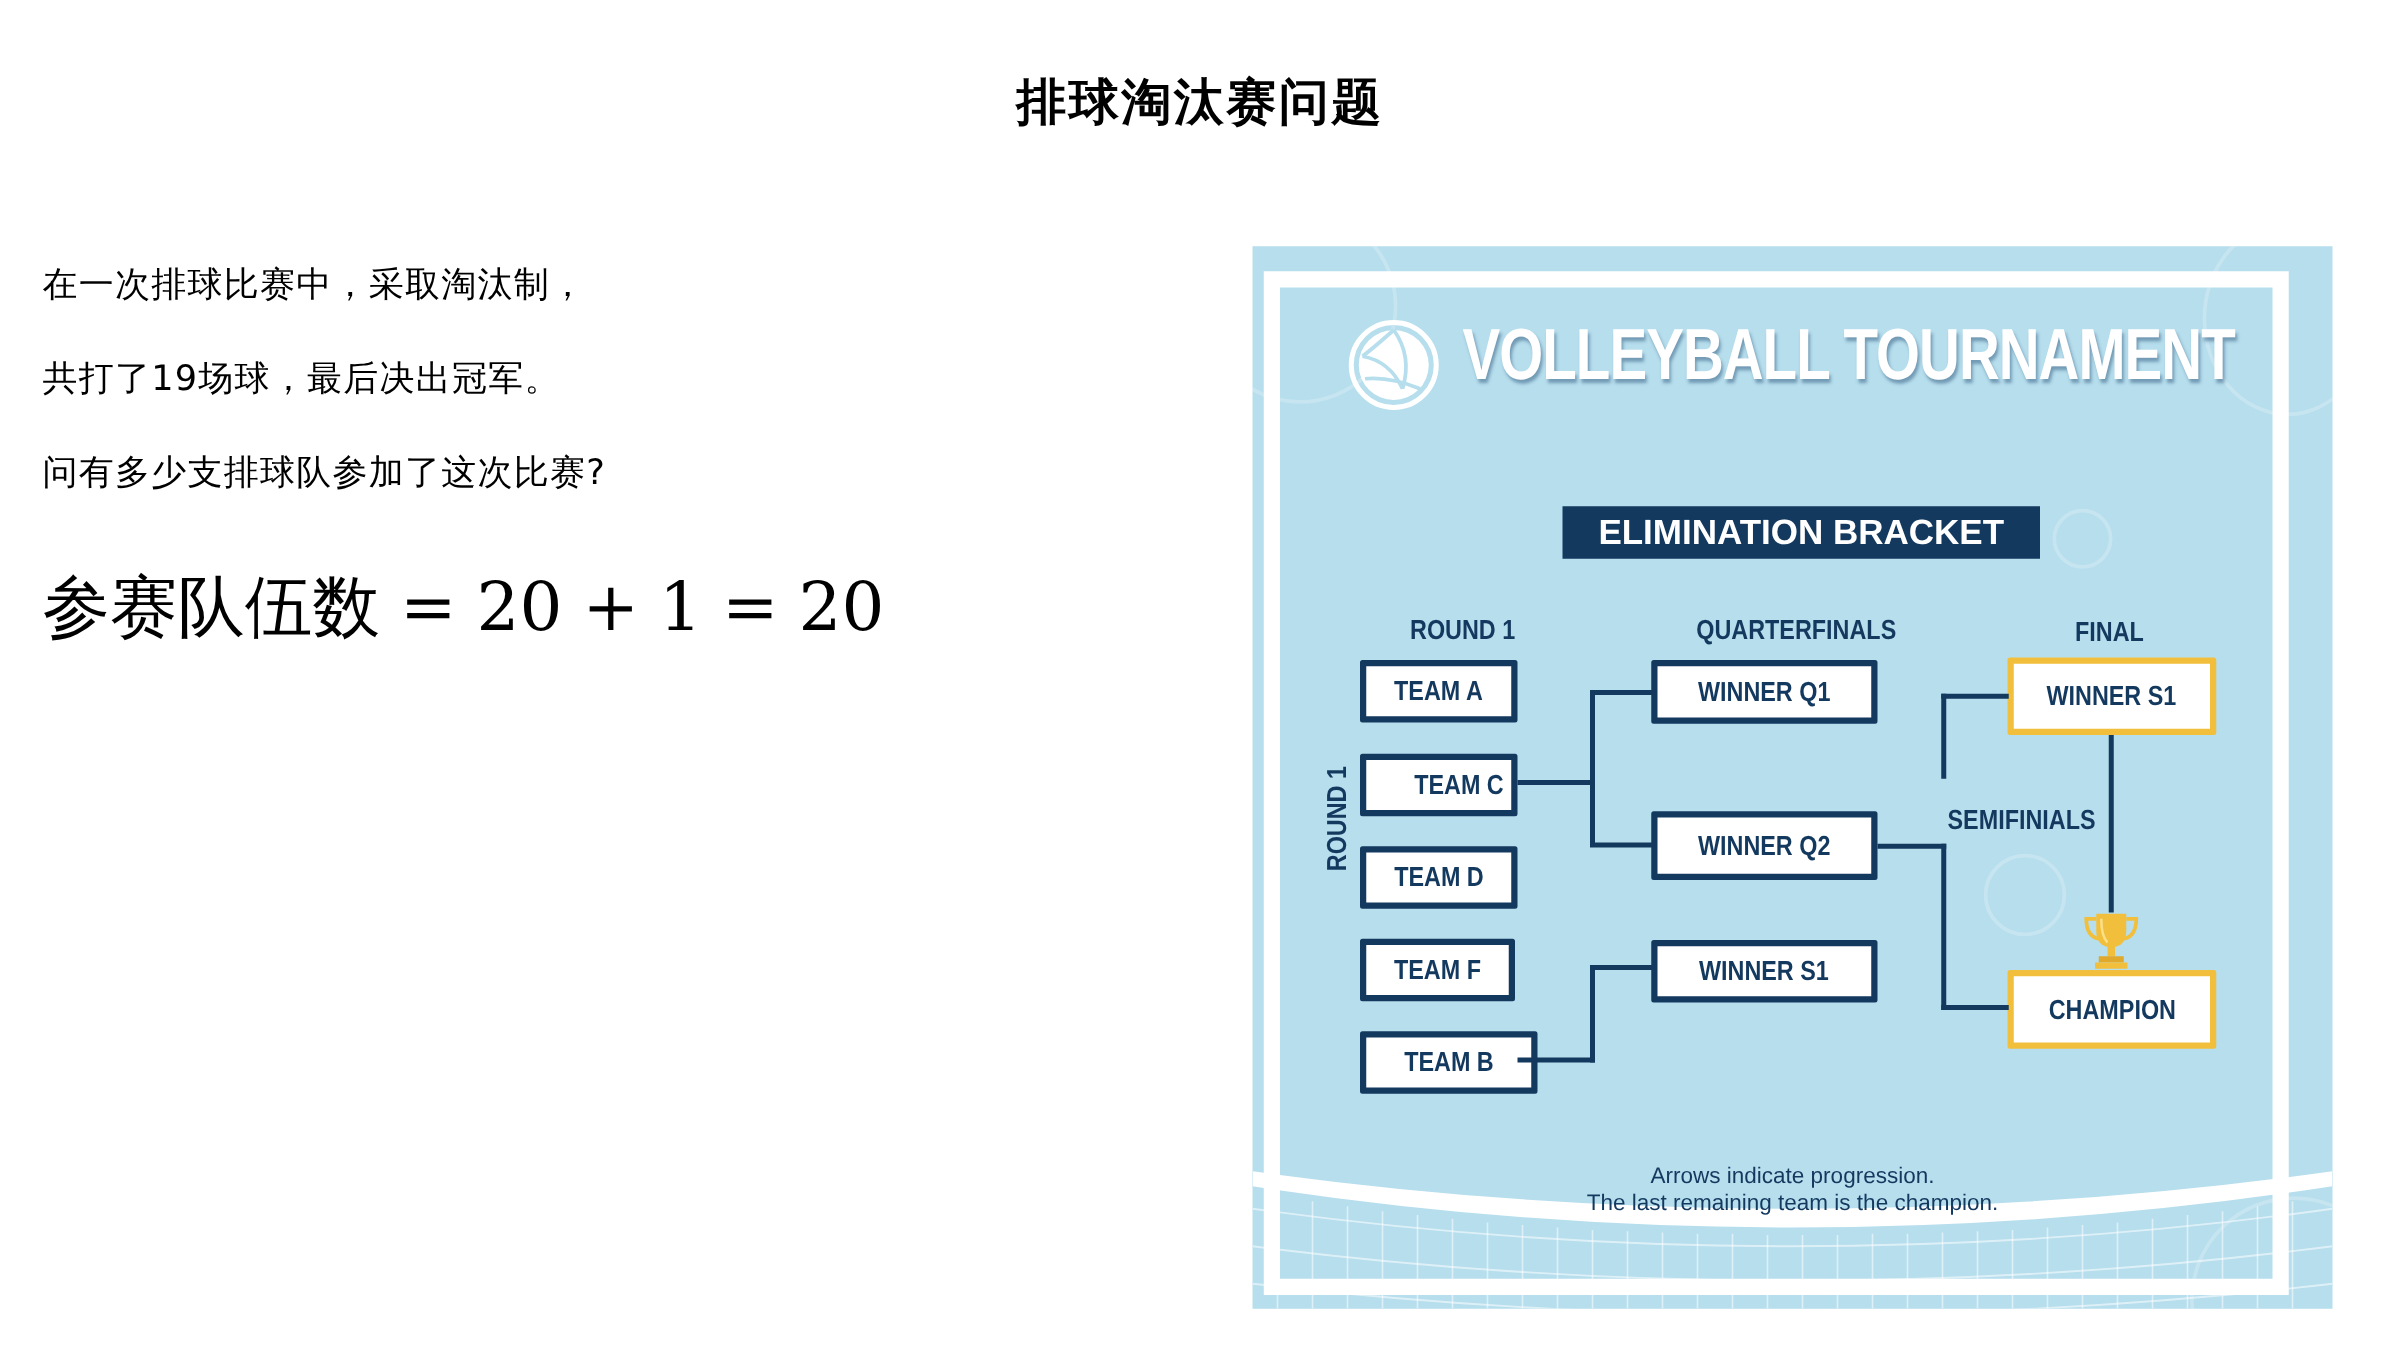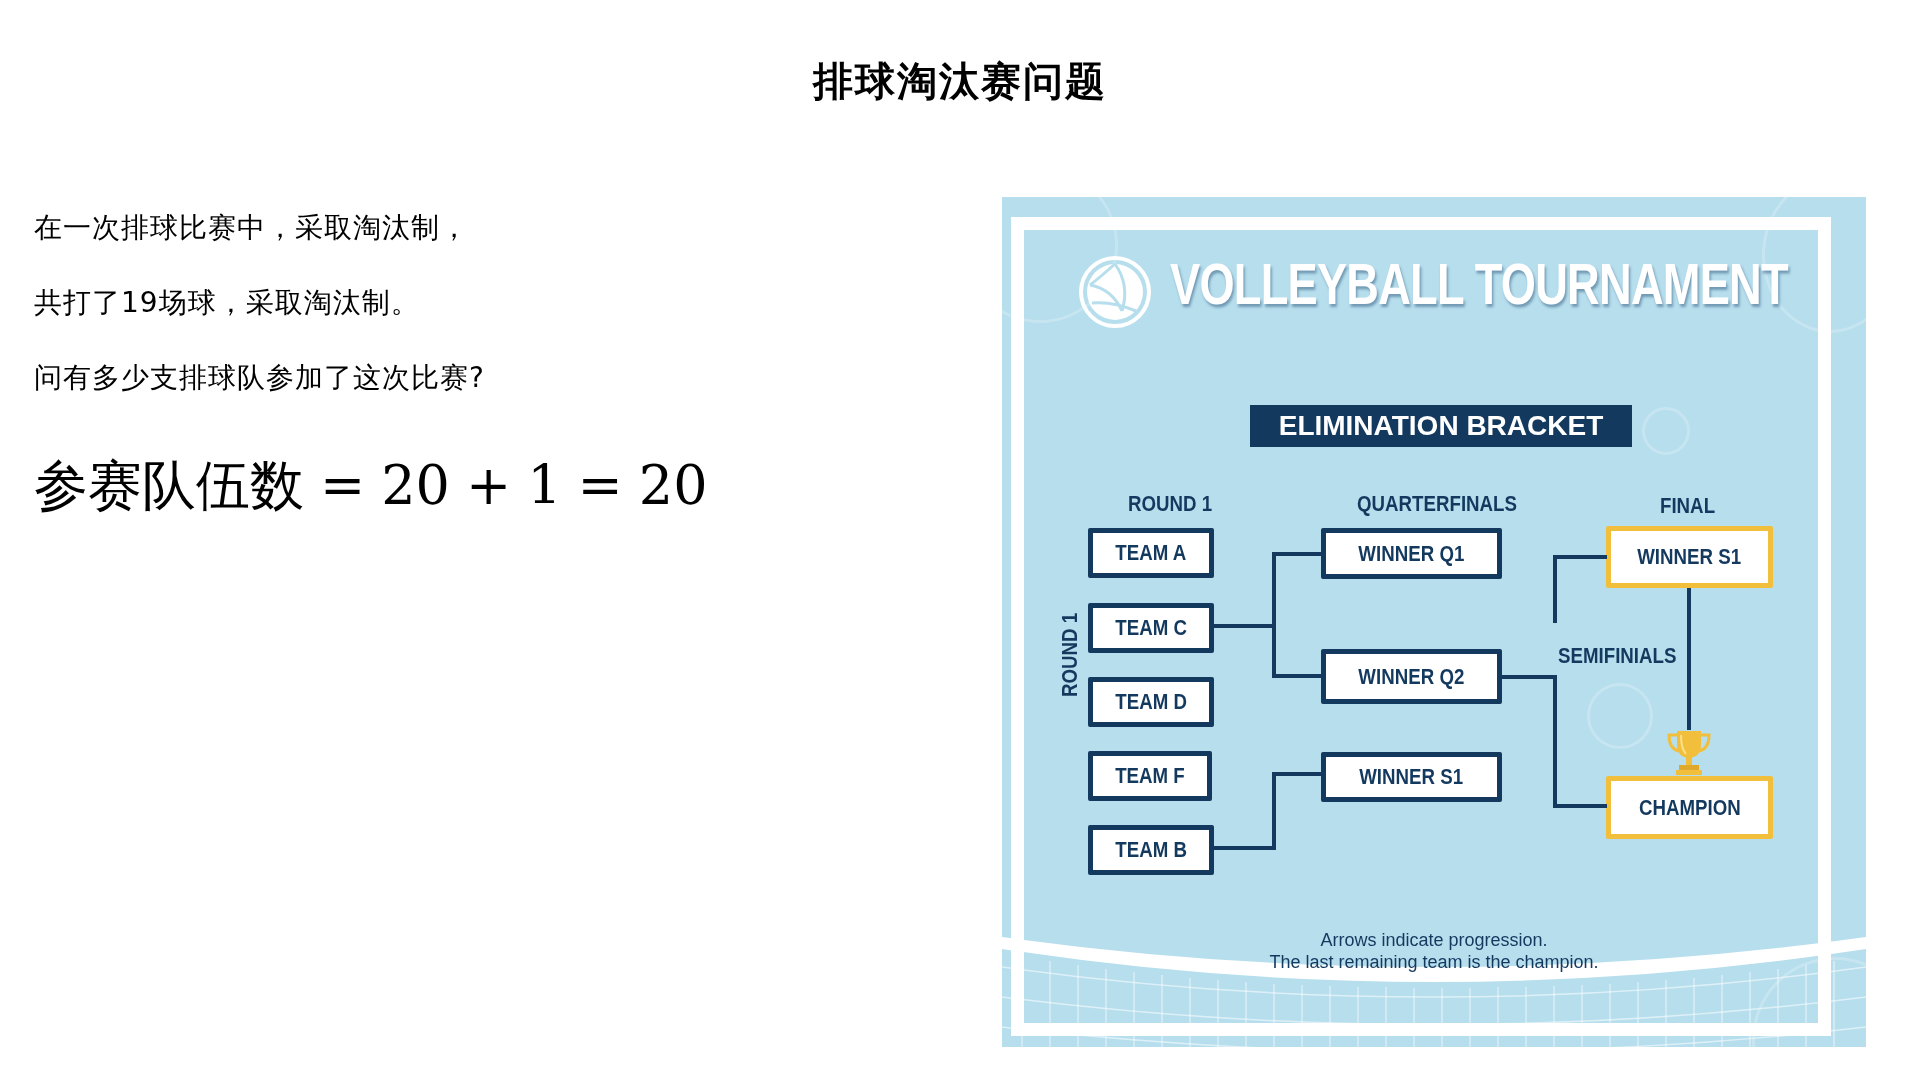--- a/index.html
+++ b/index.html
@@ -36,21 +36,21 @@
   .foot{position:absolute;left:0;width:864px;text-align:center;font-family:"Liberation Sans",sans-serif;
        font-size:18px;color:#14395f;line-height:22px;}
 </style>
 </head>
 <body>
 
 <div class="page-title">排球淘汰赛问题</div>
 
 <div class="question">
   <div>在一次排球比赛中，采取淘汰制，</div>
-  <div>共打了19场球，采取淘汰制。</div>
+  <div>共打了19场球，最后决出冠军。</div>
   <div>问有多少支排球队参加了这次比赛?</div>
 </div>
 
 <div class="formula">
   <span>参赛队伍数</span><span class="eq">=</span><span>20</span><span class="eq">+</span><span>1</span><span class="eq">=</span><span>20</span>
 </div>
 
 <div class="panel">
 
   <div class="deco-ball" style="left:-40px;top:-30px;width:150px;height:150px;"></div>
@@ -117,30 +117,30 @@
 
   <div class="col-label" style="left:126px;top:294px;">ROUND 1</div>
   <div class="col-label" style="left:355px;top:294px;">QUARTERFINALS</div>
   <div class="col-label" style="left:556px;top:446px;">SEMIFINIALS</div>
   <div class="col-label" style="left:658px;top:296px;">FINAL</div>
   <div class="vlabel">ROUND 1</div>
 
   <div class="box" style="left:86px;top:331px;width:126px;height:50px;">
       <span>TEAM A</span>
     </div>
-  <div class="box" style="left:86px;top:406px;width:126px;height:50px;">
+  <div class="box" style="left:86px;top:406px;width:126px;height:50px;justify-content:flex-end;">
       <span>TEAM C</span>
     </div>
   <div class="box" style="left:86px;top:480px;width:126px;height:50px;">
       <span>TEAM D</span>
     </div>
   <div class="box" style="left:86px;top:554px;width:124px;height:50px;justify-content:center;">
       <span>TEAM F</span>
     </div>
-  <div class="box" style="left:86px;top:628px;width:126px;height:50px;">
+  <div class="box" style="left:86px;top:628px;width:142px;height:50px;">
       <span>TEAM B</span>
     </div>
 
   <div class="box" style="left:319px;top:331px;width:181px;height:51px;">
       <span>WINNER Q1</span>
     </div>
   <div class="box" style="left:319px;top:452px;width:181px;height:55px;">
       <span>WINNER Q2</span>
     </div>
   <div class="box" style="left:319px;top:555px;width:181px;height:50px;">

